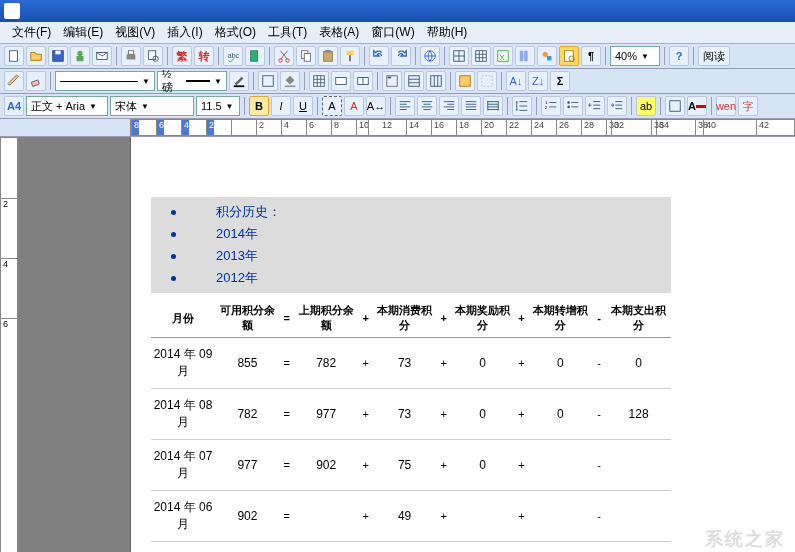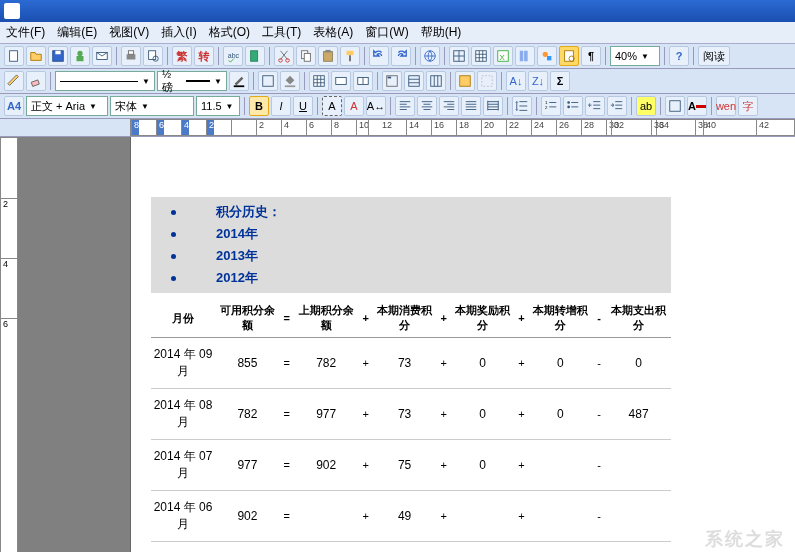--- a/index.html
+++ b/index.html
@@ -1,39 +1,39 @@
 <!DOCTYPE html>
 <html><head>
 <meta charset="utf-8">
 <style>
 * { margin: 0; padding: 0; box-sizing: border-box; }
 body { font-family: "Microsoft YaHei", Arial, sans-serif; font-size: 12px; background: #fff; overflow: hidden; width: 795px; height: 552px; }
 .titlebar { background: linear-gradient(#2b6ad3, #1a4fb0); color: #fff; height: 22px; display: flex; align-items: center; padding: 0 4px; font-size: 13px; }
 .titlebar .icon { width: 16px; height: 16px; background: #fff; margin-right: 4px; border-radius: 2px; }
-.menubar { background: #e6eefa; height: 22px; display: flex; align-items: flex-start; padding: 0 0; font-size: 12px; border-bottom: 1px solid #aac; }
+.menubar { background: #e6eefa; height: 22px; display: flex; align-items: flex-start; padding: 0 6px; font-size: 12px; border-bottom: 1px solid #aac; }
 .menubar .mitem { padding: 2px 6px; cursor: pointer; }
 .toolbar { background: #d6e4f5; padding: 2px 4px; display: flex; align-items: center; gap: 2px; border-bottom: 1px solid #99b; flex-wrap: nowrap; overflow: hidden; }
 .tbtn { width: 20px; height: 20px; background: #e8f0fb; border: 1px solid #b8c8e0; display: inline-flex; align-items: center; justify-content: center; font-size: 11px; cursor: pointer; border-radius: 2px; flex-shrink: 0; }
 .tbtn svg { width: 14px; height: 14px; }
 .sep { width: 1px; height: 18px; background: #99b; margin: 0 2px; flex-shrink: 0; }
 .combo { height: 20px; border: 1px solid #7a9; background: #fff; display: inline-flex; align-items: center; padding: 0 4px; font-size: 11px; flex-shrink: 0; }
 .combo .arrow { margin-left: 4px; font-size: 8px; }
 .ruler-area { display: flex; background: #d6e4f5; height: 18px; border-bottom: 1px solid #99b; }
 .ruler-corner { width: 130px; background: #d6e4f5; }
 .hruler { flex: 1; background: #fff; border: 1px solid #888; position: relative; font-size: 9px; color: #444; }
 .hruler .tick { position: absolute; top: 0; height: 100%; border-left: 1px solid #888; padding-left: 2px; }
 .hruler .negtick { background: #4a7ac8; color: #fff; }
 .workspace { display: flex; height: calc(552px - 22px - 22px - 22px - 22px - 22px - 18px); background: #808080; }
 .vruler { width: 18px; background: #fff; border: 1px solid #888; position: relative; flex-shrink: 0; }
 .vruler .vtick { position: absolute; left: 0; width: 100%; border-top: 1px solid #888; font-size: 9px; padding: 0 2px; }
 .left-gutter { width: 112px; background: #808080; flex-shrink: 0; }
 .page { background: #fff; flex: 1; padding: 60px 20px 0 20px; position: relative; border-left: 1px solid #666; }
 .page-content { width: 520px; }
 .sel-block { background: #dcdcdc; padding: 4px 0; }
-.bullet-line { display: flex; align-items: center; padding: 2px 0 2px 20px; color: #003399; font-weight: bold; font-size: 13px; }
+.bullet-line { display: flex; align-items: center; padding: 2px 0 2px 20px; color: #003399; font-weight: normal; font-size: 13px; }
 .bullet-dot { width: 5px; height: 5px; background: #003399; border-radius: 50%; margin-right: 40px; }
 .ptable { width: 100%; border-collapse: collapse; font-size: 12px; margin-top: 6px; }
 .ptable th { font-weight: bold; text-align: center; padding: 4px 2px; border-bottom: 1px solid #999; vertical-align: middle; font-size: 11px; }
 .ptable td { text-align: center; padding: 8px 2px; border-bottom: 1px solid #ccc; font-size: 12px; }
 .ptable .opcol { width: 14px; font-size: 11px; }
 .ptable .monthcol { width: 64px; }
 .highlighted-btn { background: #ffd966 !important; border-color: #e6a817 !important; }
 </style>
 </head>
 <body>
@@ -492,21 +492,21 @@
               <td>782</td>
               <td class="opcol">=</td>
               <td>977</td>
               <td class="opcol">+</td>
               <td>73</td>
               <td class="opcol">+</td>
               <td>0</td>
               <td class="opcol">+</td>
               <td>0</td>
               <td class="opcol">-</td>
-              <td>487</td>
+              <td>128</td>
             </tr>
             <tr>
               <td class="monthcol">2014 年 07 月</td>
               <td>977</td>
               <td class="opcol">=</td>
               <td>902</td>
               <td class="opcol">+</td>
               <td>75</td>
               <td class="opcol">+</td>
               <td>0</td>

